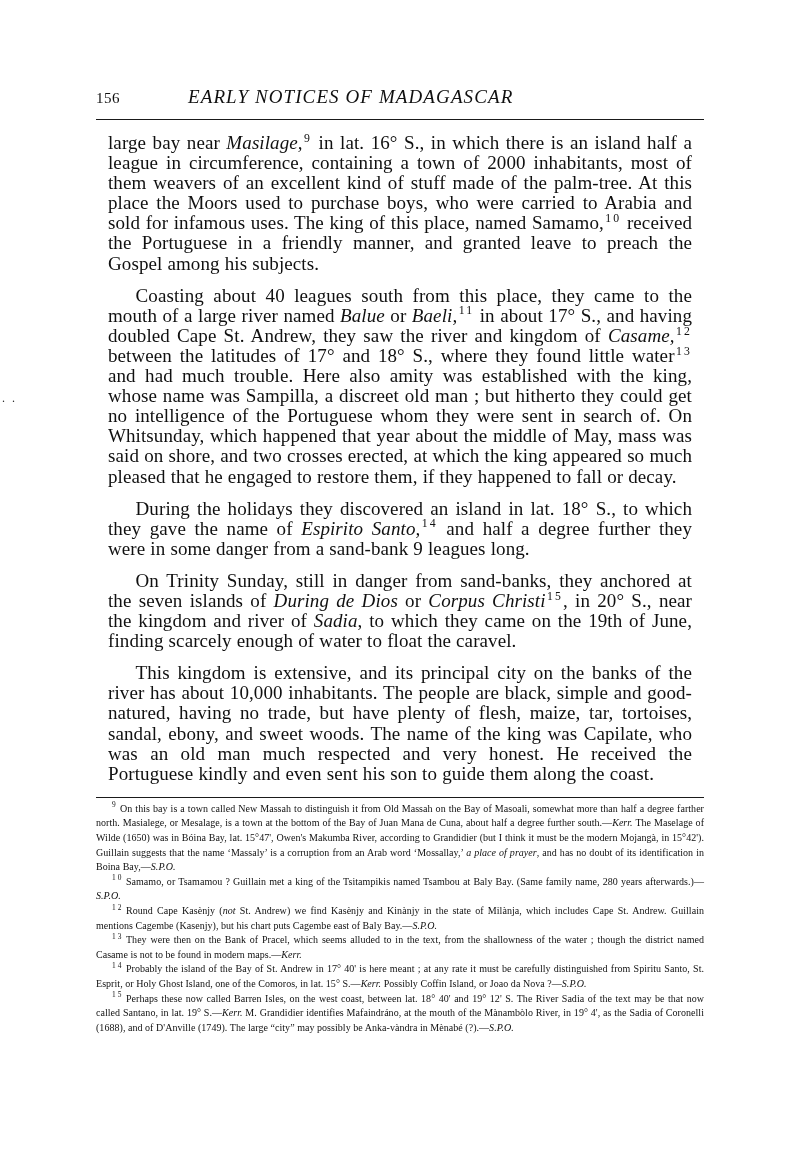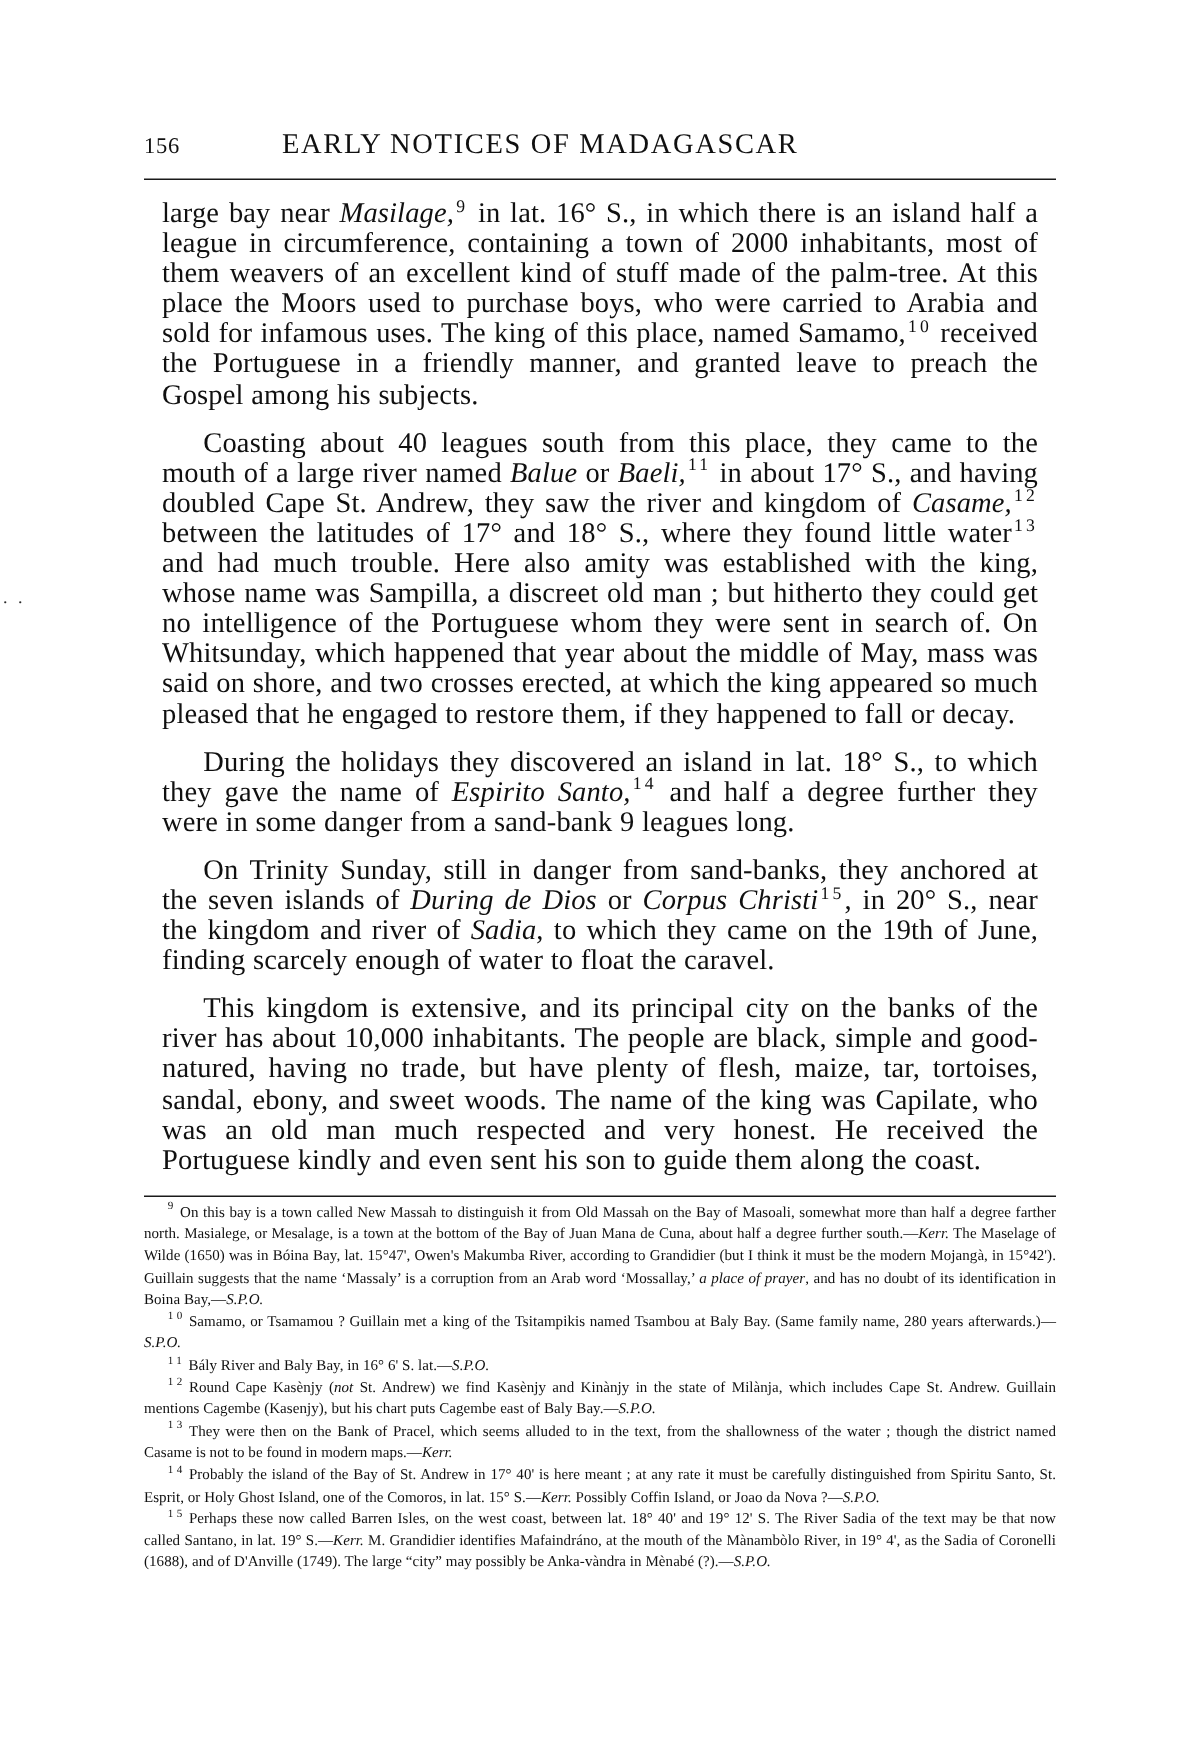--- a/index.html
+++ b/index.html
@@ -33,20 +33,21 @@
     height: 24px;
     margin-bottom: 2px;
   }
   .folio {
     font-size: 15px;
     letter-spacing: 0.5px;
     width: 92px;
     flex: 0 0 92px;
   }
   .runtitle {
+    font-style: italic;
     font-size: 19px;
     letter-spacing: 1.1px;
     white-space: nowrap;
   }
   .head-rule {
     border: 0;
     border-top: 1.4px solid #1a1a1a;
     margin: 9px 0 13px 0;
     width: 100%;
   }
@@ -126,21 +127,20 @@
         <p class=""><span>During the holidays they discovered an island in lat. 18° S., to which they gave the name of </span><i>Espirito Santo,</i><sup>14</sup><span> and half a degree further they were in some danger from a sand-bank 9 leagues long.</span></p>
         <p class=""><span>On Trinity Sunday, still in danger from sand-banks, they anchored at the seven islands of </span><i>During de Dios</i><span> or </span><i>Corpus Christi</i><sup>15</sup><span>, in 20° S., near the kingdom and river of </span><i>Sadia</i><span>, to which they came on the 19th of June, finding scarcely enough of water to float the caravel.</span></p>
         <p class=""><span>This kingdom is extensive, and its principal city on the banks of the river has about 10,000 inhabitants.  The people are black, simple and good-natured, having no trade, but have plenty of flesh, maize, tar, tortoises, sandal, ebony, and sweet woods.  The name of the king was Capilate, who was an old man much respected and very honest.  He received the Portuguese kindly and even sent his son to guide them along the coast.</span></p>
       </div>
 
     <hr class="fn-rule">
 
     <div class="footnotes" id="footnote-block">
         <p class="fn"><sup class="marker">9</sup><span>On this bay is a town called New Massah to distinguish it from  Old  Massah  on the Bay of Masoali, somewhat more than  half a degree farther north.  Masialege, or Mesalage, is a town at the bottom of the Bay of Juan Mana de Cuna, about half a  degree further south.—</span><i>Kerr.</i><span>  The Maselage of Wilde (1650) was in Bóina Bay, lat. 15°47', Owen's Makumba River, according to Grandidier (but I think it must be the  modern Mojangà, in 15°42').  Guillain suggests that the name ‘Massaly’ is a corruption from an  Arab  word  ‘Mossallay,’ </span><i>a place of prayer</i><span>, and has no doubt of its identification in Boina Bay,—</span><i>S.P.O.</i></p>
         <p class="fn"><sup class="marker">10</sup><span>Samamo, or Tsamamou ?  Guillain met a king of the  Tsitampikis named Tsambou at Baly Bay.  (Same family name, 280 years afterwards.)—</span><i>S.P.O.</i></p>
-        <p class="fn"><sup class="marker">11</sup><span>Bály River and Baly Bay, in 16° 6' S. lat.—</span><i>S.P.O.</i></p>
         <p class="fn"><sup class="marker">12</sup><span>Round Cape Kasènjy (</span><i>not</i><span> St. Andrew) we find Kasènjy and Kinànjy in the state of Milànja, which includes Cape St. Andrew.  Guillain mentions Cagembe (Kasenjy), but his chart puts Cagembe east of Baly Bay.—</span><i>S.P.O.</i></p>
         <p class="fn"><sup class="marker">13</sup><span>They were then on the Bank of Pracel, which  seems alluded to in the text, from the shallowness of the water ; though the district named Casame is not to be found in modern maps.—</span><i>Kerr.</i></p>
         <p class="fn"><sup class="marker">14</sup><span>Probably the island of the Bay of St. Andrew in  17° 40' is here meant ; at any rate it must be carefully distinguished from Spiritu Santo, St. Esprit, or  Holy  Ghost  Island,  one  of the Comoros, in lat. 15° S.—</span><i>Kerr.</i><span>  Possibly Coffin Island, or Joao da Nova ?—</span><i>S.P.O.</i></p>
         <p class="fn"><sup class="marker">15</sup><span>Perhaps these  now called Barren Isles,  on  the  west  coast,  between lat. 18° 40' and 19° 12' S.   The River Sadia of the text may be that now called Santano, in lat.  19° S.—</span><i>Kerr.</i><span> M. Grandidier identifies Mafaindráno, at the mouth of the Mànambòlo River, in 19° 4', as the Sadia of Coronelli (1688), and of D'Anville (1749).  The large “city” may possibly be Anka-vàndra in Mènabé (?).—</span><i>S.P.O.</i></p>
       </div>
 
   </div>
   <div class="stray">. .</div>
 </div>
 

